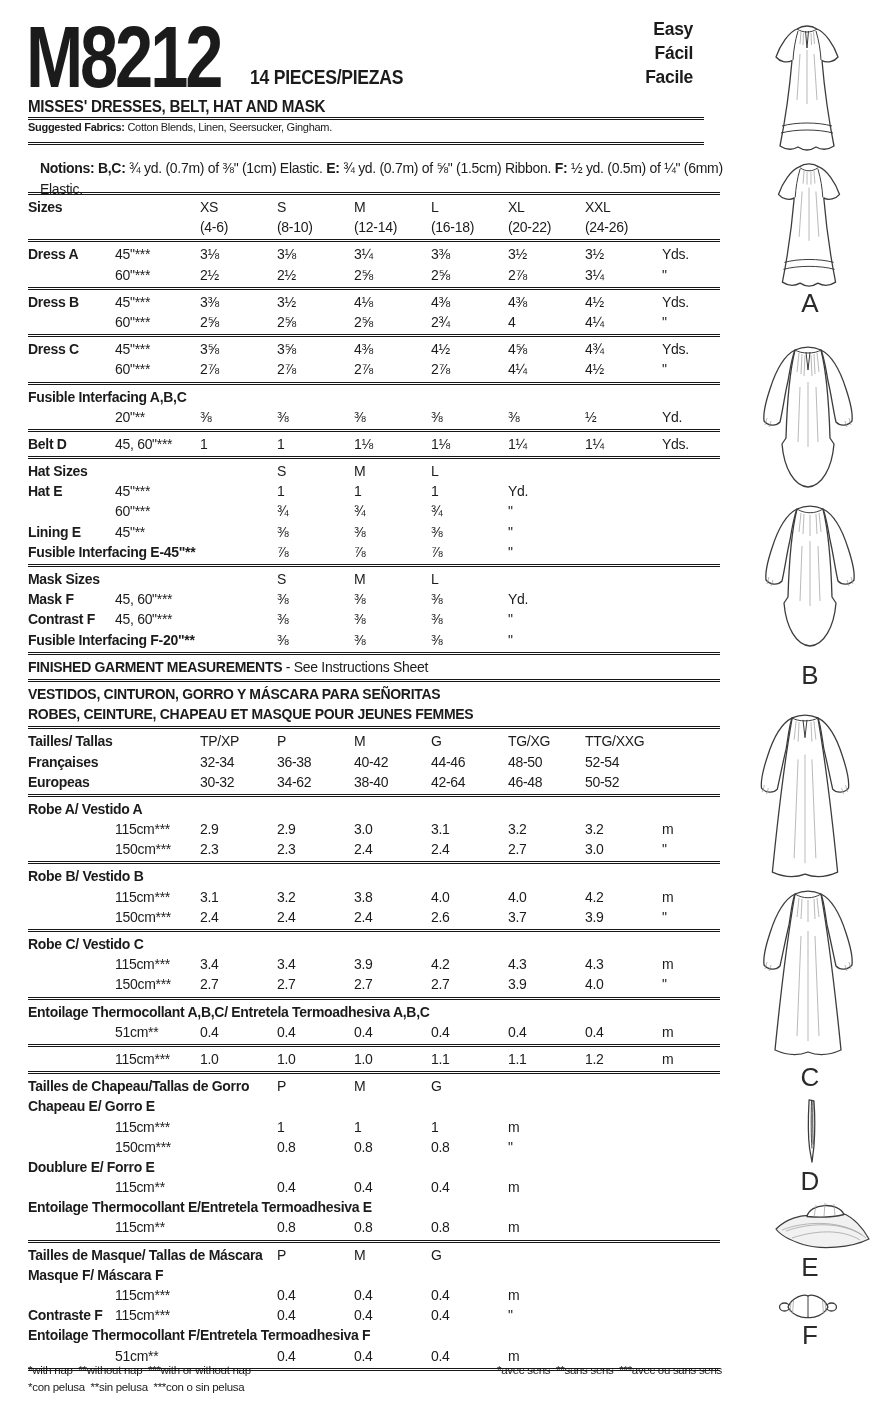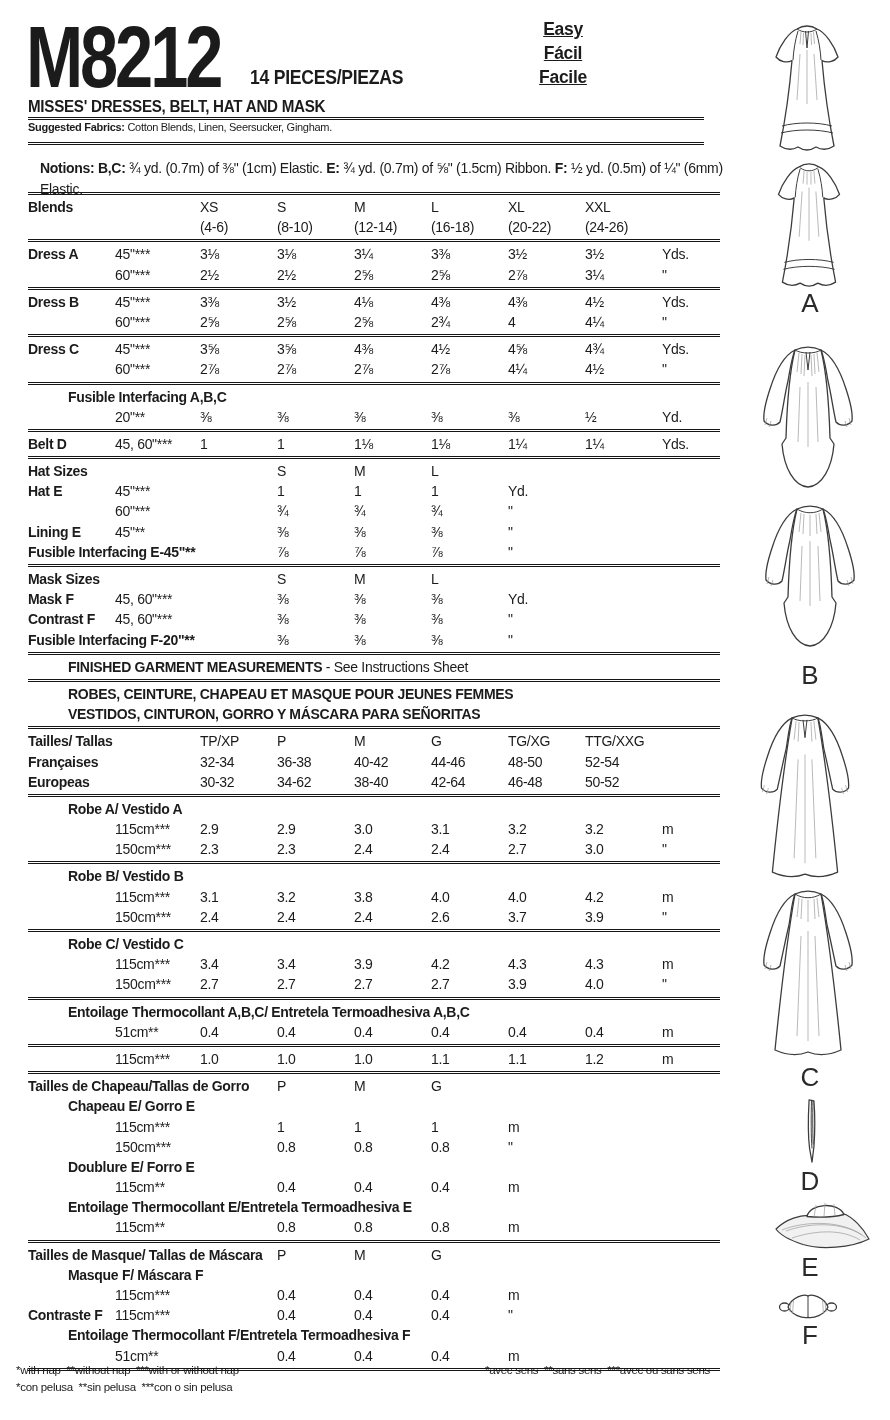--- a/index.html
+++ b/index.html
@@ -6,42 +6,42 @@
   body{width:890px;height:1420px;position:relative;overflow:hidden;
        font-family:"Liberation Sans", sans-serif;color:#1b1b1b;letter-spacing:-0.3px;}
   .abs{position:absolute;}
   b{font-weight:700;}
 
   
   #pattern-number{left:26px;top:18px;font-size:88px;font-weight:700;line-height:78px;
       letter-spacing:-4px;transform:scaleX(.78);transform-origin:0 0;}
   #pieces-count{left:250px;top:66px;font-size:20px;font-weight:700;
       transform:scaleX(.88);transform-origin:0 0;}
-  #difficulty{left:433px;top:17px;width:260px;text-align:center;font-size:17.5px;
-      font-weight:700;line-height:24px;text-decoration:underline;}
+  #difficulty{left:433px;top:17px;width:260px;text-align:right;font-size:17.5px;
+      font-weight:700;line-height:24px;}
   #pattern-title{left:28px;top:97px;font-size:16.5px;font-weight:700;
       transform:scaleX(.92);transform-origin:0 0;white-space:nowrap;}
   .hrule{height:1px;border-top:1px solid #161616;border-bottom:1px solid #161616;
       width:676px;left:28px;}
   #fabrics-line{left:28px;top:121px;font-size:11px;margin:0;white-space:nowrap;}
   #notions-line{left:28px;top:146px;width:686px;font-size:14px;line-height:20.5px;margin:12px;}
 
   
   #ytable{position:absolute;left:28px;top:190px;width:692px;}
   .trow{display:grid;grid-template-columns:87px 85px 77px 77px 77px 77px 77px 77px minmax(0,1fr);
         height:20.2px;line-height:20.2px;font-size:14px;}
   .trow > div{white-space:nowrap;overflow:visible;}
-  .trow.full{display:block;font-weight:700;margin-left:40px;}
+  .trow.full{display:block;font-weight:700;}
   .trow.full span{font-weight:400;}
   .lbl{font-weight:700;}
   .merge{grid-column:1 / span 3;}
   .rule{height:1px;border-top:1px solid #161616;border-bottom:1px solid #161616;margin:2px 0;}
 
   
-  #footnotes{left:16px;top:1362px;width:694px;font-size:11.5px;line-height:17px;}
+  #footnotes{left:28px;top:1362px;width:694px;font-size:11.5px;line-height:17px;}
   #footnotes .fl1{display:flex;justify-content:space-between;}
   #footnotes span{white-space:pre;}
 
   
   #figures{left:700px;top:0;width:190px;height:1420px;}
   .fig{position:absolute;}
   .fig svg{display:block;width:100%;height:100%;}
   .figlabel{position:absolute;width:90px;left:65px;text-align:center;font-size:26px;
       line-height:30px;color:#2a2a2a;letter-spacing:0;}
   .o{fill:#ffffff;stroke:#3c3c3c;stroke-width:1.3;stroke-linejoin:round;}
@@ -61,21 +61,21 @@
 </div>
 <div class="abs" id="pattern-title">MISSES' DRESSES, BELT, HAT AND MASK</div>
 <div class="abs hrule" style="top:117px"></div>
 <p class="abs" id="fabrics-line"><b>Suggested Fabrics:</b><span> Cotton Blends, Linen, Seersucker, Gingham.</span></p>
 <div class="abs hrule" style="top:142px"></div>
 <p class="abs" id="notions-line"><b>Notions: B,C:</b> ¾ yd. (0.7m) of ⅜" (1cm) Elastic. <b>E:</b> ¾ yd. (0.7m) of ⅝" (1.5cm) Ribbon. <b>F:</b> ½ yd. (0.5m) of ¼" (6mm) Elastic.</p>
 
 <div id="ytable">
     <div class="rule"></div>
     <div class="trow">
-      <div class="lbl">Blends</div>
+      <div class="lbl">Sizes</div>
       <div class="wd"></div>
       <div class="val">XS</div>
       <div class="val">S</div>
       <div class="val">M</div>
       <div class="val">L</div>
       <div class="val">XL</div>
       <div class="val">XXL</div>
       <div class="unit"></div>
     </div>
     <div class="trow">
@@ -276,22 +276,22 @@
       <div class="val">⅜</div>
       <div class="val">⅜</div>
       <div class="val">⅜</div>
       <div class="val">"</div>
       <div class="val"></div>
       <div class="unit"></div>
     </div>
     <div class="rule"></div>
     <div class="trow full"><b>FINISHED GARMENT MEASUREMENTS</b><span> - See Instructions Sheet</span></div>
     <div class="rule"></div>
+    <div class="trow full"><b>VESTIDOS, CINTURON, GORRO Y MÁSCARA PARA SEÑORITAS</b></div>
     <div class="trow full"><b>ROBES, CEINTURE, CHAPEAU ET MASQUE POUR JEUNES FEMMES</b></div>
-    <div class="trow full"><b>VESTIDOS, CINTURON, GORRO Y MÁSCARA PARA SEÑORITAS</b></div>
     <div class="rule"></div>
     <div class="trow">
       <div class="lbl">Tailles/ Tallas</div>
       <div class="wd"></div>
       <div class="val">TP/XP</div>
       <div class="val">P</div>
       <div class="val">M</div>
       <div class="val">G</div>
       <div class="val">TG/XG</div>
       <div class="val">TTG/XXG</div>

